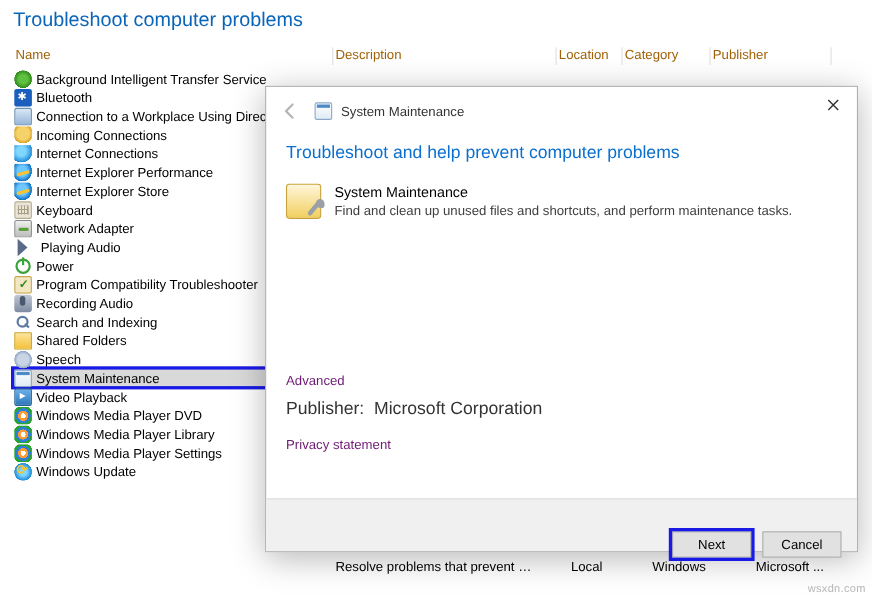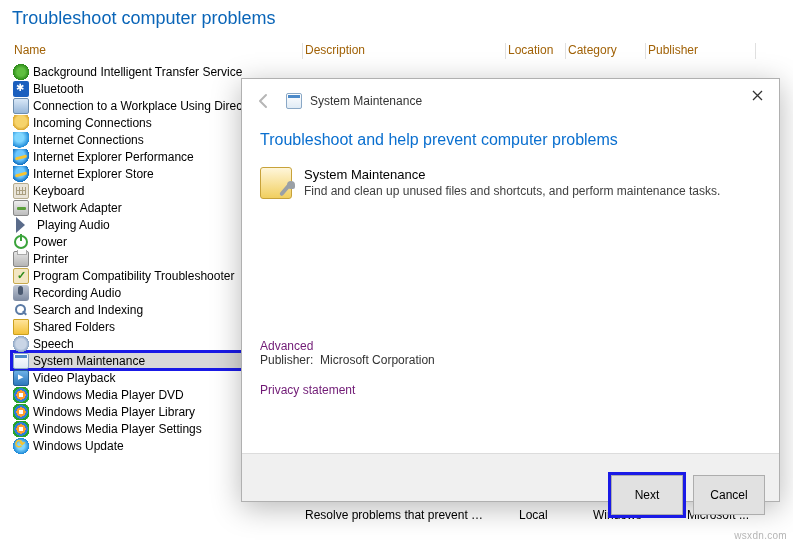--- a/index.html
+++ b/index.html
@@ -156,35 +156,35 @@
     position:relative;
   }
   .item-icon-big .base{position:absolute;inset:0;background:linear-gradient(#fff6da,#f1cf5f);border:1px solid #c7a23a;border-radius:3px;}
   .item-icon-big .wrench{position:absolute;right:-3px;bottom:-3px;width:20px;height:20px;}
   .item-icon-big .wrench::before{content:'';position:absolute;left:8px;top:1px;width:4px;height:14px;background:#9aa0a6;border-radius:2px;transform:rotate(40deg);}
   .item-icon-big .wrench::after{content:'';position:absolute;left:12px;top:-1px;width:8px;height:8px;background:#9aa0a6;border-radius:50% 50% 2px 50%;}
   .item-title { font-size: 13px; }
   .item-desc { font-size: 12px; color:#404040; margin-top:2px; }
   .adv-link, .priv-link { color:#701a75; font-size:12px; cursor:pointer; }
   .adv-link { display:block; margin-top: 140px; }
-  .pub-row { font-size:12px; color:#333; }
+  .pub-row { font-size:16px; margin-top: 10px; color:#333; }
   .priv-link { display:block; margin-top: 16px; }
   .dlg-footer {
     height: 48px;
     background: #f0f0f0;
     border-top: 1px solid #dcdcdc;
     display:flex;
     align-items:center;
     justify-content:flex-end;
     gap: 10px;
     padding: 0 14px;
   }
   .btn {
     min-width: 72px;
-    height: 40px;
+    height: 24px;
     background: #e1e1e1;
     border: 1px solid #adadad;
     font-size: 12px;
     display:flex;align-items:center;justify-content:center;
     padding: 0 14px;
     margin-top: 35px;
   }
   .btn.next-hl { outline: 3px solid #1a1ae6; outline-offset: 0; }
 
   
@@ -257,24 +257,20 @@
       <span class="icon16 ic-network"></span>
       <span>Network Adapter</span>
     </div>
     <div class="list-row">
       <span class="icon16 ic-audio"></span>
       <span>Playing Audio</span>
     </div>
     <div class="list-row">
       <span class="icon16 ic-power"></span>
       <span>Power</span>
-    </div>
-    <div class="list-row">
-      <span class="icon16 ic-printer"></span>
-      <span>Printer</span>
     </div>
     <div class="list-row">
       <span class="icon16 ic-compat"></span>
       <span>Program Compatibility Troubleshooter</span>
     </div>
     <div class="list-row">
       <span class="icon16 ic-mic"></span>
       <span>Recording Audio</span>
     </div>
     <div class="list-row">

